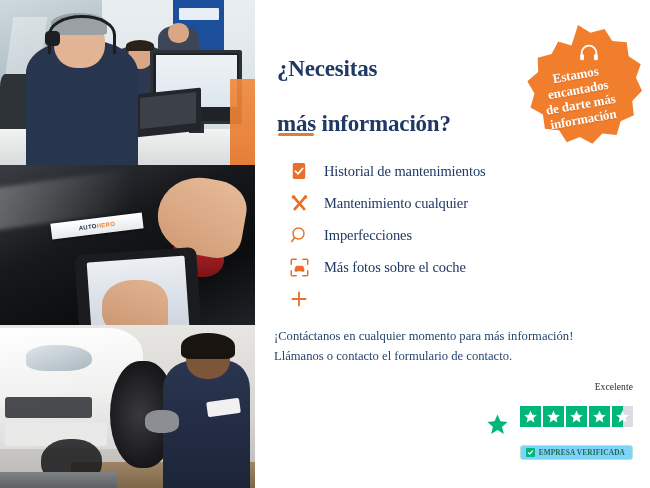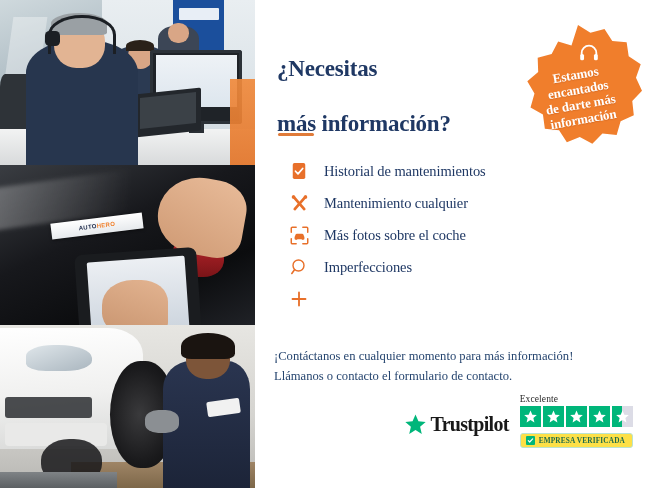--- a/index.html
+++ b/index.html
@@ -357,21 +357,21 @@
     font-size: 14.5px;
     color: #1f3864;
     letter-spacing: -0.1px;
     white-space: nowrap;
   }
 
   
   .contact {
     position: absolute;
     left: 19px;
-    top: 346px;
+    top: 326px;
     margin: 0;
     font-size: 12.6px;
     line-height: 1.62;
     color: #26456f;
     width: 375px;
   }
   .contact span { display: block; }
 
   
   .tp {
@@ -393,22 +393,22 @@
   }
   .tp-logo-text {
     font-size: 20px;
     font-weight: bold;
     color: #191919;
     letter-spacing: -0.7px;
   }
   .tp-right {
     display: flex;
     flex-direction: column;
-    align-items: flex-start;
-    gap: 2px;
+    align-items: flex-end;
+    gap: 14px;
   }
   .tp-excelente {
     font-size: 9.5px;
     color: #2a2a2a;
     letter-spacing: .1px;
   }
   .tp-stars {
     display: flex;
     gap: 2px;
   }
@@ -422,21 +422,21 @@
   .tp-star.half:before {
     content: ""; position: absolute; left: 0; top: 0;
     width: 50%; height: 100%; background: #00b67a;
   }
   .tp-star svg { position: relative; z-index: 2; }
   .tp-verified {
     margin-top: 4px;
     display: flex;
     align-items: center;
     gap: 4px;
-    background: #fde047;
+    background: #7dd3fc;
     border: 1px solid #b9e3d1;
     border-radius: 3px;
     padding: 2px 7px 2px 5px;
   }
   .tp-verified-check {
     width: 9px; height: 9px;
     background: #00b67a;
     border-radius: 1px;
     display: flex; align-items: center; justify-content: center;
   }
@@ -549,65 +549,64 @@
             <path d="M19 4.2 L6.6 18.4" stroke="#e8702a" stroke-width="3.1" stroke-linecap="round"></path>
             <circle cx="5.2" cy="4.6" r="2.1" fill="#e8702a"></circle>
             <circle cx="18.8" cy="4.6" r="2.1" fill="#e8702a"></circle>
           </svg>
         </span>
         <span class="feature-label">Mantenimiento cualquier</span>
       </li>
 
       <li class="feature">
         <span class="feature-icon">
+          <svg width="20" height="20" viewBox="0 0 24 24">
+            <circle cx="11.4" cy="10.2" r="6.6" fill="none" stroke="#e8702a" stroke-width="1.7"></circle>
+            <path d="M6.6 15.4 L3.4 19.8" stroke="#e8702a" stroke-width="1.9" stroke-linecap="round"></path>
+          </svg>
+        </span>
+        <span class="feature-label">Imperfecciones</span>
+      </li>
+
+      <li class="feature">
+        <span class="feature-icon">
           <svg width="21" height="21" viewBox="0 0 24 24">
             <path d="M2.6 8.2 V3.8 a1.2 1.2 0 0 1 1.2 -1.2 H8.2" fill="none" stroke="#e8702a" stroke-width="1.7" stroke-linecap="round"></path>
             <path d="M15.8 2.6 H20.2 a1.2 1.2 0 0 1 1.2 1.2 V8.2" fill="none" stroke="#e8702a" stroke-width="1.7" stroke-linecap="round"></path>
             <path d="M21.4 15.8 V20.2 a1.2 1.2 0 0 1 -1.2 1.2 H15.8" fill="none" stroke="#e8702a" stroke-width="1.7" stroke-linecap="round"></path>
             <path d="M8.2 21.4 H3.8 a1.2 1.2 0 0 1 -1.2 -1.2 V15.8" fill="none" stroke="#e8702a" stroke-width="1.7" stroke-linecap="round"></path>
             <path d="M6.4 13.8 l1.3 -3.1 a1.3 1.3 0 0 1 1.2 -0.8 h6.2 a1.3 1.3 0 0 1 1.2 0.8 l1.3 3.1 v2.4 h-11.2 z" fill="#e8702a"></path>
             <rect x="7.1" y="15.4" width="2.3" height="1.5" rx=".6" fill="#e8702a"></rect>
             <rect x="14.6" y="15.4" width="2.3" height="1.5" rx=".6" fill="#e8702a"></rect>
           </svg>
         </span>
         <span class="feature-label">Más fotos sobre el coche</span>
       </li>
 
       <li class="feature">
         <span class="feature-icon">
           <svg width="20" height="20" viewBox="0 0 24 24">
-            <circle cx="11.4" cy="10.2" r="6.6" fill="none" stroke="#e8702a" stroke-width="1.7"></circle>
-            <path d="M6.6 15.4 L3.4 19.8" stroke="#e8702a" stroke-width="1.9" stroke-linecap="round"></path>
-          </svg>
-        </span>
-        <span class="feature-label">Imperfecciones</span>
-      </li>
-
-      <li class="feature">
-        <span class="feature-icon">
-          <svg width="20" height="20" viewBox="0 0 24 24">
             <path d="M12 4.2 V19.8 M4.2 12 H19.8" stroke="#e8702a" stroke-width="2.2" stroke-linecap="round"></path>
           </svg>
         </span>
       </li>
 
     </ul>
 
     <p class="contact">
       <span>¡Contáctanos en cualquier momento para más información!</span>
       <span>Llámanos o contacto el formulario de contacto.</span>
     </p>
 
     <div class="tp">
 
       <div class="tp-logo">
         <svg width="23" height="23" viewBox="0 0 24 24">
           <path d="M12 1.6 l3.05 7.05 L22.6 9.3 l-5.8 5.0 l1.75 7.5 L12 17.75 L5.45 21.8 l1.75 -7.5 L1.4 9.3 l7.55 -0.65 z" fill="#00b67a"></path>
         </svg>
-        <span class="tp-logo-text">Trustpilot</span>
       </div>
 
       <div class="tp-right">
         <span class="tp-excelente">Excelente</span>
 
         <div class="tp-stars">
           <span class="tp-star">
             <svg width="15" height="15" viewBox="0 0 24 24">
                 <path d="M12 2.4 l2.9 6.7 l7.2 .6 l-5.5 4.8 l1.65 7.1 L12 17.7 l-6.25 3.9 l1.65 -7.1 l-5.5 -4.8 l7.2 -.6 z" fill="#ffffff"></path>
               </svg>

